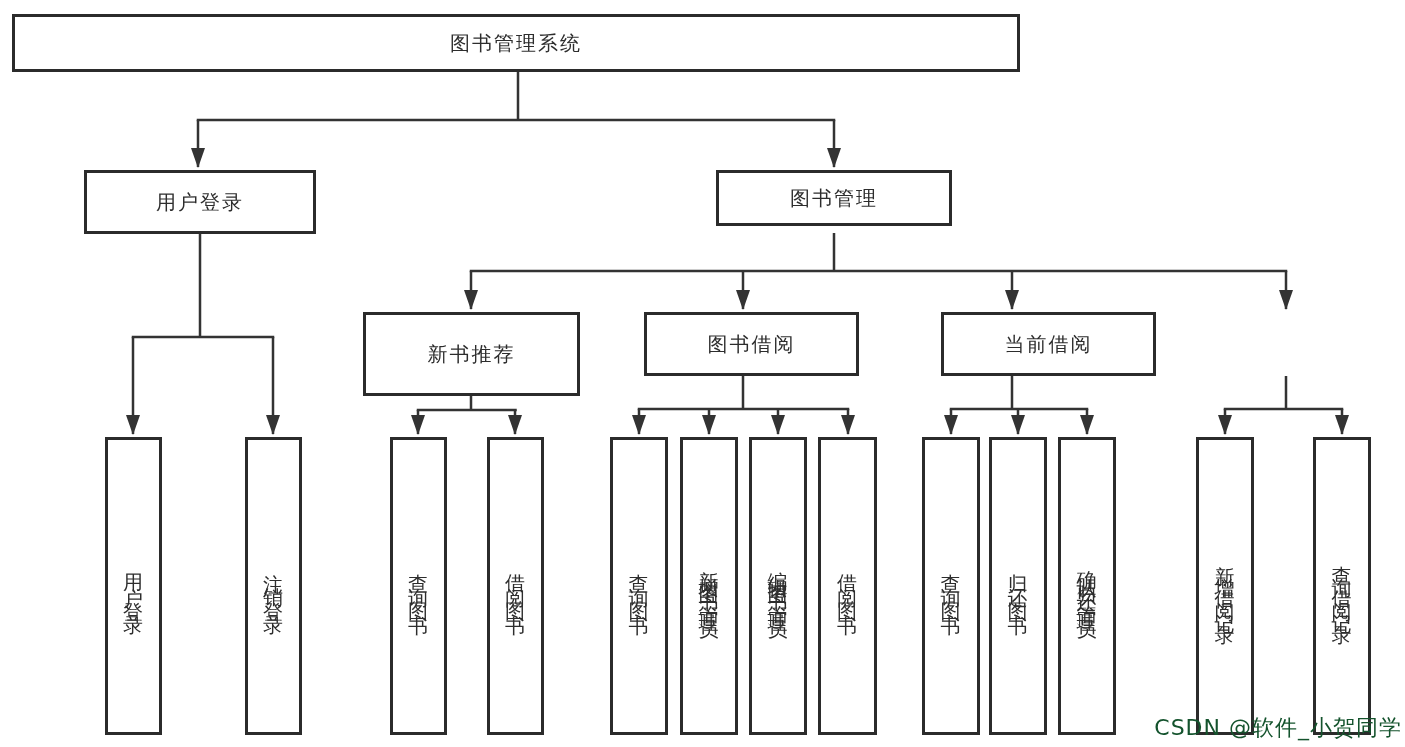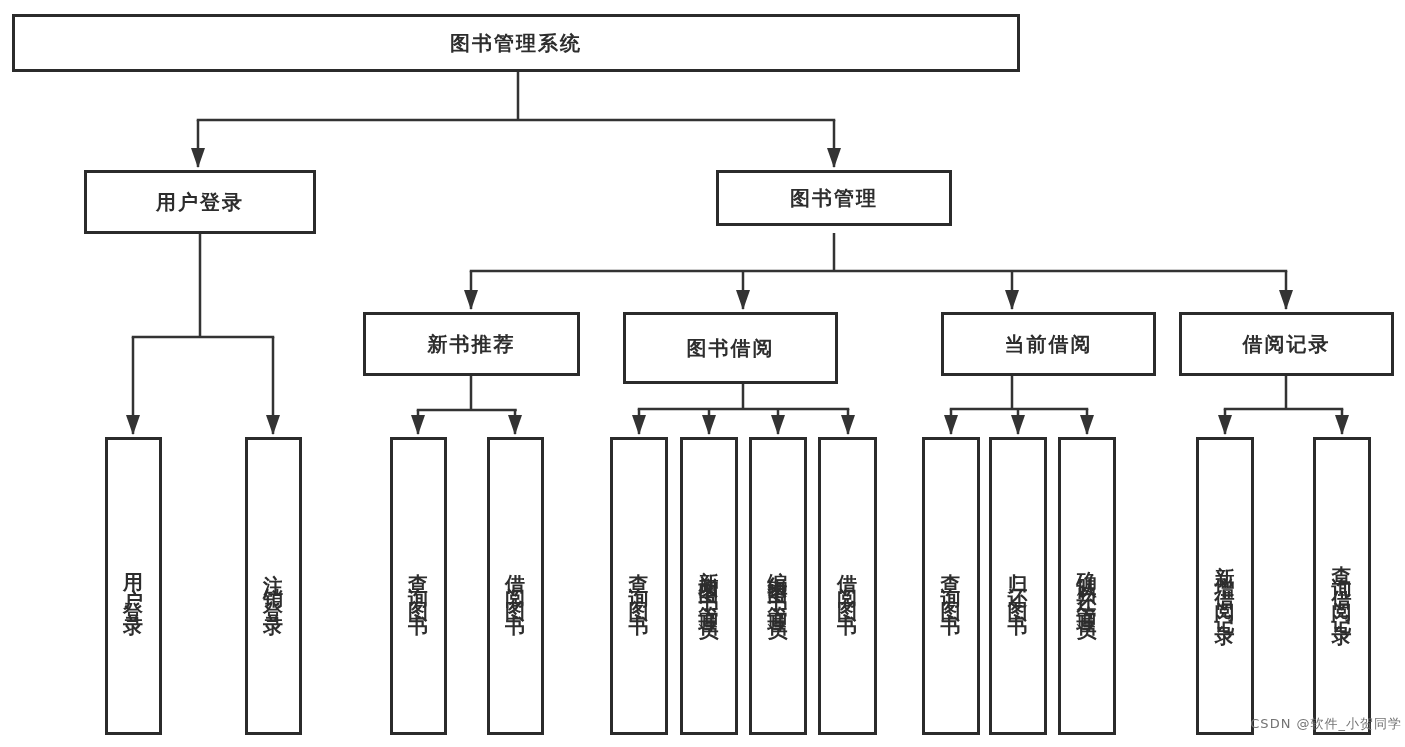--- a/index.html
+++ b/index.html
@@ -18,35 +18,34 @@
     box-sizing:border-box;
     background:#ffffff;
     border:3px solid #2b2b2b;
     display:flex;align-items:center;justify-content:center;
     font-size:20px;
     color:#2d2d2d;
     letter-spacing:2px;
     z-index:2;
     text-align:center;
     line-height:1.2;
-    font-weight:bold;
   }
   .leaf{
     writing-mode:vertical-rl;
     text-orientation:mixed;
     letter-spacing:14px;
     font-size:20px;
   }
   .leaf.tight{letter-spacing:7px;}
   .leaf.mid{letter-spacing:12px;}
   #watermark{
     position:absolute;
-    right:3px;bottom:14px;
-    font-size:13px;
-    color:#737373;
+    right:3px;bottom:4px;
+    font-size:22px;
+    color:#14532d;
     letter-spacing:1px;
     z-index:5;
     white-space:nowrap;
   }
 </style>
 </head>
 <body>
 
 <div id="canvas">
 
@@ -91,24 +90,23 @@
       <line x1="1225" y1="409" x2="1225" y2="434" marker-end="url(#arrowhead)"></line>
       <line x1="1342" y1="409" x2="1342" y2="434" marker-end="url(#arrowhead)"></line>
     </g>
   </svg>
 
   <div class="node" style="left:12px;top:14px;width:1008px;height:58px">图书管理系统</div>
 
   <div class="node" style="left:84px;top:170px;width:232px;height:64px">用户登录</div>
   <div class="node" style="left:716px;top:170px;width:236px;height:56px">图书管理</div>
 
-  <div class="node" style="left:363px;top:312px;width:217px;height:64px">新书推荐</div>
-  <div class="node" style="left:623px;top:312px;width:215px;height:72px">图书借阅</div>
+  <div class="node" style="left:363px;top:312px;width:217px;height:84px">新书推荐</div>
+  <div class="node" style="left:644px;top:312px;width:215px;height:64px">图书借阅</div>
   <div class="node" style="left:941px;top:312px;width:215px;height:64px">当前借阅</div>
-  <div class="node" style="left:1179px;top:312px;width:215px;height:64px">借阅记录</div>
 
   <div class="node leaf" style="left:105px;top:437px;width:57px;height:298px">用户登录</div>
   <div class="node leaf" style="left:245px;top:437px;width:57px;height:298px">注销登录</div>
 
   <div class="node leaf" style="left:390px;top:437px;width:57px;height:298px">查询图书</div>
   <div class="node leaf" style="left:487px;top:437px;width:57px;height:298px">借阅图书</div>
 
   <div class="node leaf" style="left:610px;top:437px;width:58px;height:298px">查询图书</div>
   <div class="node leaf tight" style="left:680px;top:437px;width:58px;height:298px">新增图书（管理员）</div>
   <div class="node leaf tight" style="left:749px;top:437px;width:58px;height:298px">编辑图书（管理员）</div>

